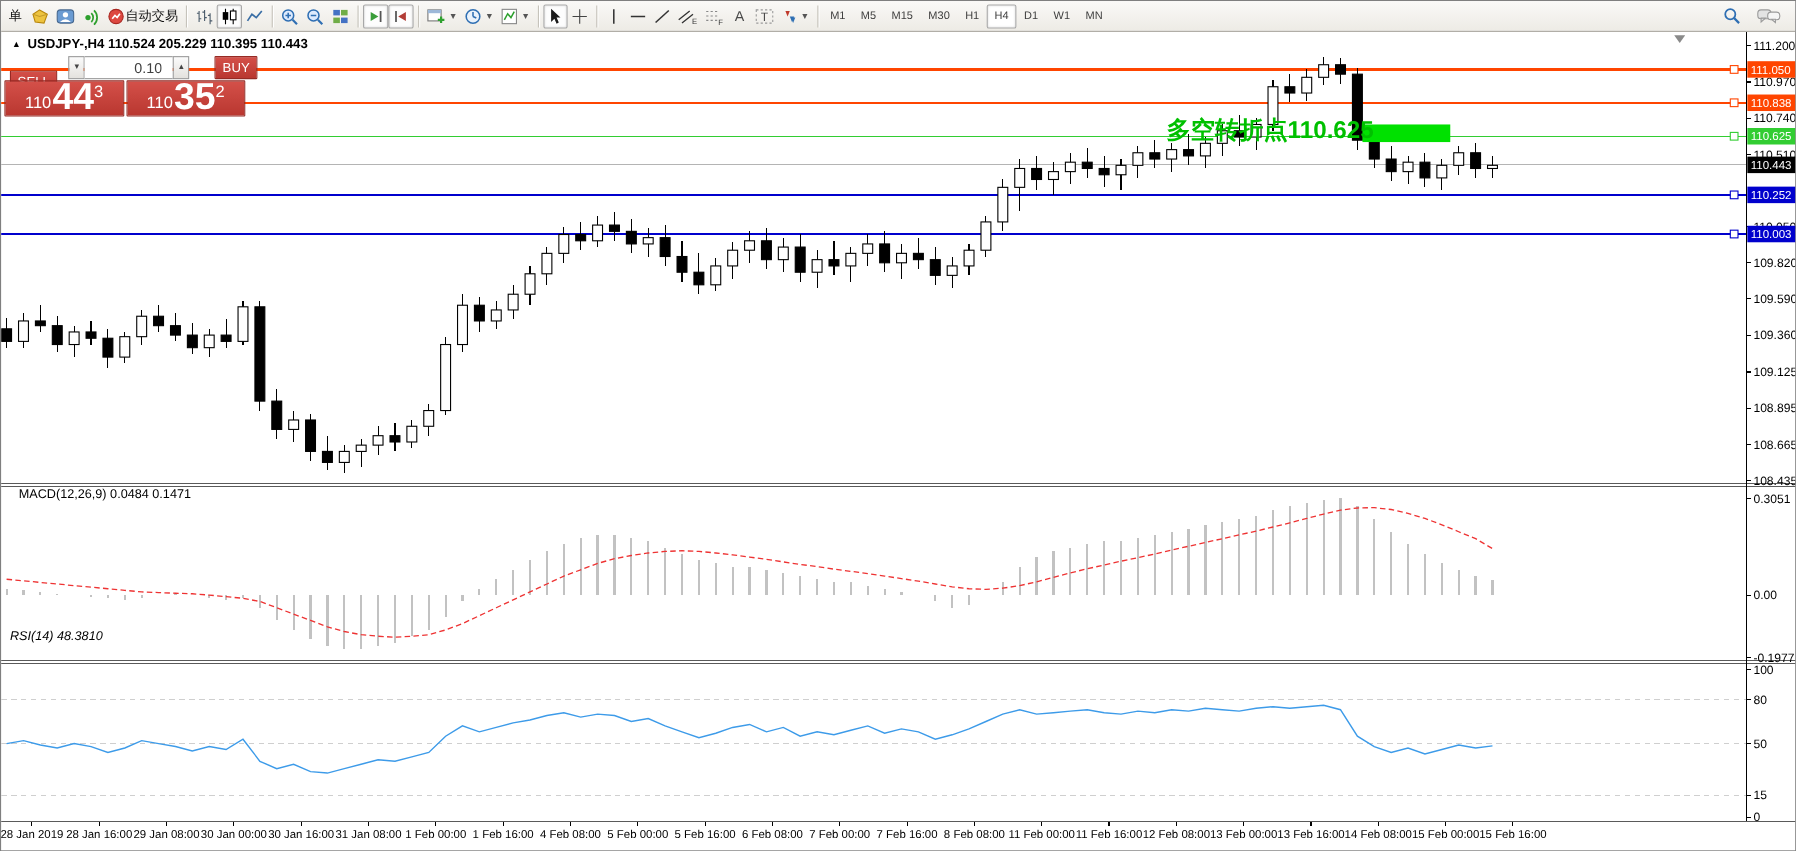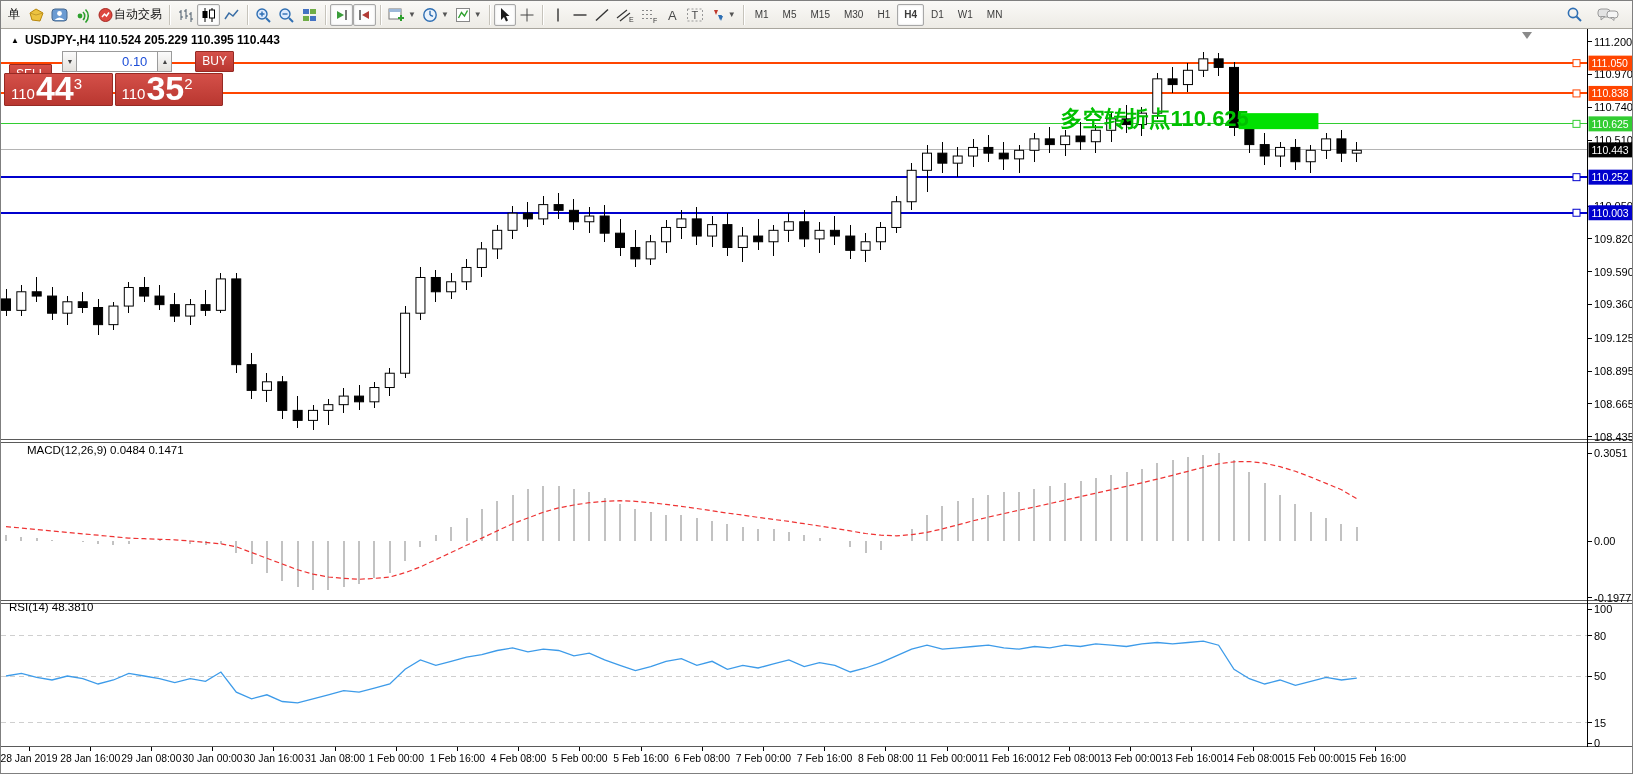--- a/index.html
+++ b/index.html
@@ -8,43 +8,43 @@
   
   .toolbar{position:relative;z-index:3;height:27px;display:flex;align-items:center;padding:0 4px 0 2px;
            background:linear-gradient(#faf9f7,#edebe5);border-bottom:1px solid #a9a69e;}
   .tbtn{height:22px;min-width:22px;display:flex;align-items:center;justify-content:center;
         border:1px solid transparent;border-radius:2px;background:transparent;padding:0 2px;cursor:default;
         font-family:inherit;font-size:12px;color:#222;}
   .tbtn.pressed{border-color:#a8a8a8;background:#fdfdfd;box-shadow:inset 0 0 2px #ccc;}
   .tsep{width:1px;height:20px;background:#c6c3bb;box-shadow:1px 0 0 #fff;margin:0 4px;}
   .ddown{font-size:8px;color:#555;margin-left:2px;}
   .tf{font-size:10px;color:#3c3c3c;padding:2px 6px;}
-  .tf.pressed{border-color:#a8a8a8;background:#fff;font-weight:bold;}
+  .tf.pressed{border-color:#a8a8a8;background:#fff;}
   .tb-right{margin-left:auto;display:flex;align-items:center;gap:8px;padding-right:6px;}
   .cjk{font-size:12px;color:#111;}
   
   .ovl{position:absolute;z-index:2;}
   .chart-title{left:10px;top:32px;font-size:12px;font-weight:600;color:#000;display:flex;align-items:center;gap:6px;}
   .tri{font-size:8px;color:#000;}
   .ind-label{font-size:11.5px;color:#000;}
   
   .trade-panel{left:3px;top:49px;width:219px;}
   .tp-row{display:flex;align-items:center;height:22px;margin-bottom:1px;}
   .tp-row2{display:flex;gap:2px;height:33px;}
   .btn-red{background:linear-gradient(#d45049,#b93730);border:1px solid #962a24;color:#fff;
            border-radius:1px;cursor:pointer;font-family:inherit;}
   .tp-small{height:21px;font-size:12px;}
   .sell{width:52px;margin-left:5px;margin-top:26px;}
   .buy{width:42px;margin-left:23px;}
   .tp-vol{display:flex;align-items:center;margin-left:10px;height:21px;}
   .vol-btn{width:15px;height:21px;font-size:7px;background:linear-gradient(#fbfbfb,#e4e2de);
            border:1px solid #9b9b9b;color:#444;padding:0;cursor:pointer;}
   .vol-input{width:70px;height:19px;border:1px solid #9b9b9b;border-left:none;border-right:none;
-             font-size:13px;text-align:right;padding:0 10px 0 0;font-family:inherit;color:#1d4ed8;}
-  .tp-big{flex:1;display:flex;align-items:flex-end;justify-content:flex-start;padding-bottom:2px;}
+             font-size:13px;text-align:right;padding:0 10px 0 0;font-family:inherit;color:#404040;}
+  .tp-big{flex:1;display:flex;align-items:flex-end;justify-content:center;padding-bottom:2px;}
   .tp-sm{font-size:15px;line-height:1;margin-right:1px;padding-bottom:2px;}
   .tp-lg{font-size:34px;font-weight:600;line-height:0.82;}
   .tp-sup{font-size:15px;line-height:1;align-self:flex-start;margin-top:1px;}
   svg.icon{display:block;}
   #chart-svg{position:absolute;left:0;top:0;z-index:1;pointer-events:none;}
 </style>
 </head>
 <body>
 
 <div class="app">
@@ -651,15 +651,15 @@
           <span class="tp-sup">3</span>
       </button>
       <button class="btn-red tp-big">
         <span class="tp-sm">110</span>
           <span class="tp-lg">35</span>
           <span class="tp-sup">2</span>
       </button>
     </div>
   </div>
 
-  <div class="ovl ind-label" style="left:26px;top:443px;text-align:center;">MACD(12,26,9) 0.0484 0.1471</div>
-  <div class="ovl ind-label" style="left:8px;top:600px;">RSI(14) 48.3810</div>
+  <div class="ovl ind-label" style="left:16px;top:443px;text-align:center;">MACD(12,26,9) 0.0484 0.1471</div>
+  <div class="ovl ind-label" style="left:8px;top:572px;font-style:italic;">RSI(14) 48.3810</div>
 </div>
 
 </body></html>

